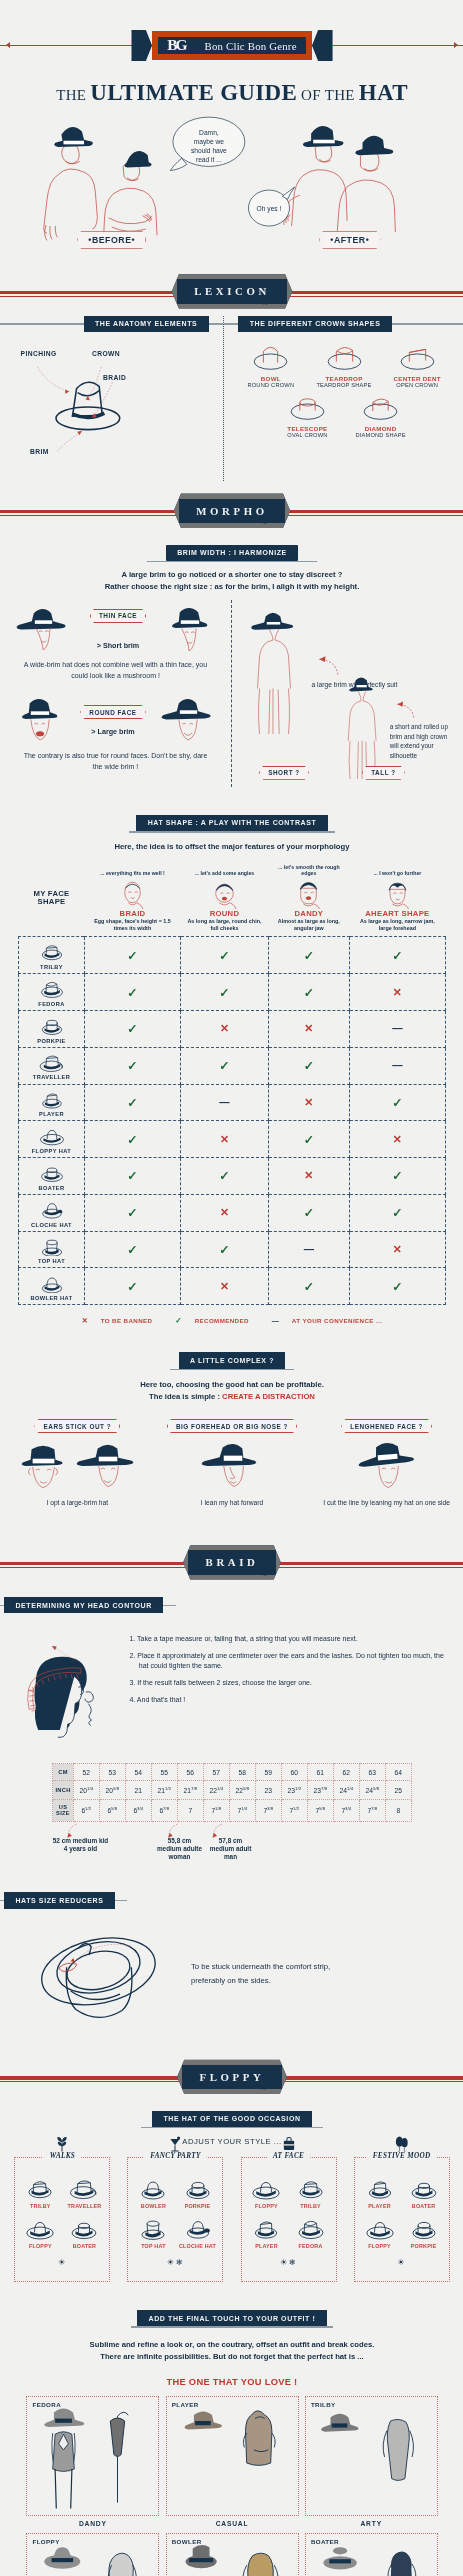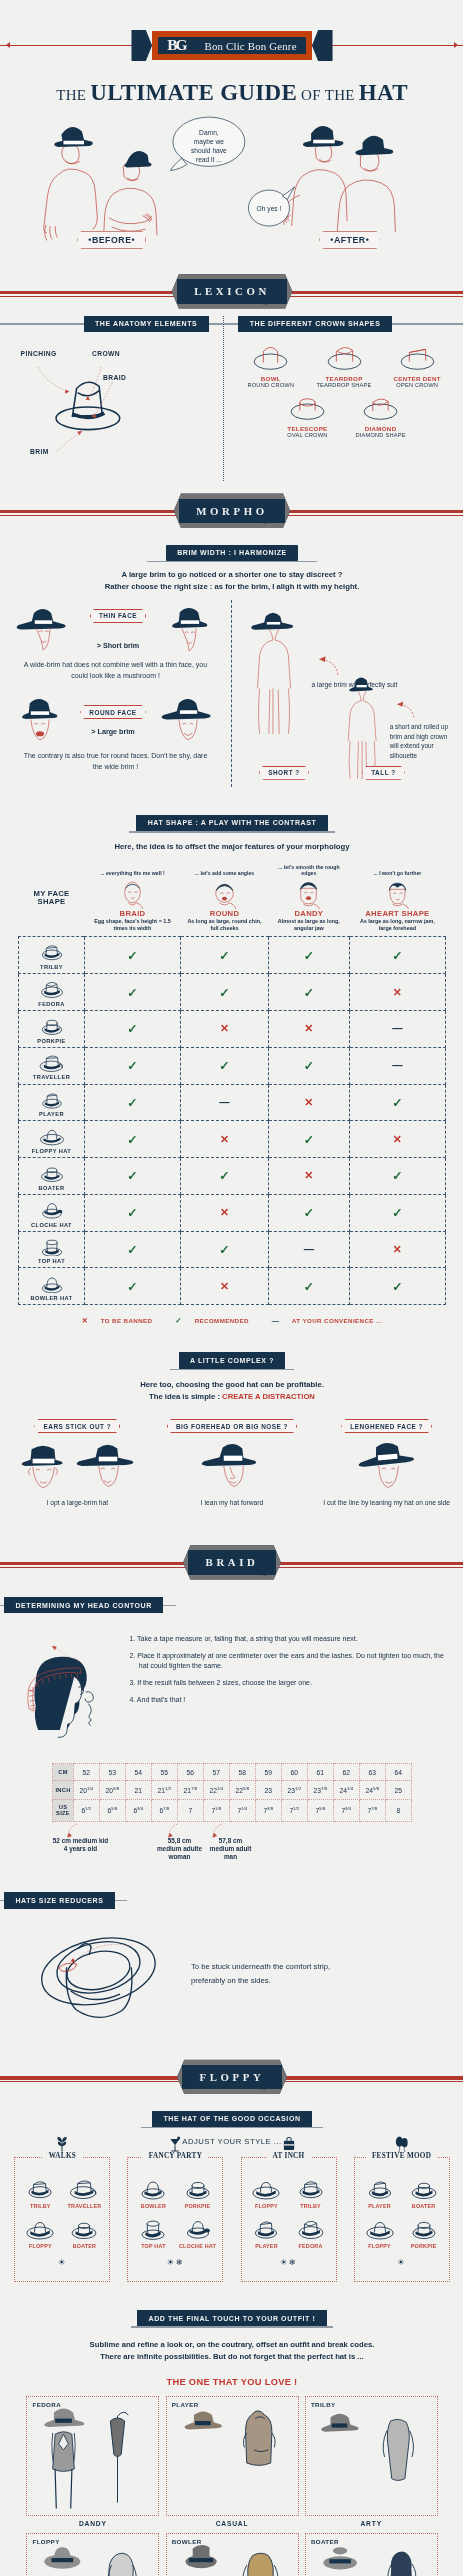--- a/index.html
+++ b/index.html
@@ -135,21 +135,21 @@
   .sizetable sup{ font-size:4.4px; }
   .annot{ font-weight:700; font-size:6.4px; line-height:1.25; text-align:center; }
 
   
   .occ-row{ display:flex; justify-content:space-between; padding:0 14.4px; margin-top:11.3px; }
   .occ-card{ width:96px; position:relative; }
   .occ-box{ border:0.5px dotted #c8736a; padding:17.5px 3.1px 14.4px; text-align:center; }
   .occ-title{
     position:absolute; top:-5.2px; left:50%; transform:translateX(-50%);
     background:#f1f1f0; padding:0 6.2px; font-family:"Liberation Serif",serif;
-    font-weight:700; font-size:7.2px; letter-spacing:0.3px; white-space:nowrap;
+    font-weight:700; font-size:7.2px; letter-spacing:0.3px; white-space:nowrap;font-style:italic;
   }
   .occ-icon{ position:absolute; top:-20.6px; left:50%; transform:translateX(-50%); color:#16314a; }
   .occ-hats{ display:flex; flex-wrap:wrap; justify-content:center; gap:5.2px 2.1px; }
   .occ-hat{ width:42px; text-align:center; }
   .occ-hat-name{ color:#c0453b; font-weight:700; font-size:5.4px; letter-spacing:0.2px; margin-top:1px;}
   .occ-season{ text-align:center; margin-top:8.2px; color:#16314a; font-size:8.2px; letter-spacing:1.5px;}
 
   
   .outfit-grid{ display:flex; flex-wrap:wrap; justify-content:center; gap:6.2px; padding:9.3px 17.5px 5.2px; }
   .outfit-card{ width:133px; position:relative; }
@@ -965,21 +965,21 @@
           </div>
           <div class="occ-season">☀❄</div>
         </div>
       </div>
       <div class="occ-card">
         <div class="occ-icon"><svg width="13.4" height="15.5" viewBox="0 0 26 30">
             <rect x="3" y="9" width="20" height="18" rx="2" fill="#16314a"></rect>
             <path d="M9 9 L9 5 q0 -2 4 -2 q4 0 4 2 L17 9" stroke="#16314a" stroke-width="2" fill="none"></path>
             <rect x="3" y="16" width="20" height="2.5" fill="#f1f1f0"></rect>
           </svg></div>
-        <div class="occ-title">AT INCH</div>
+        <div class="occ-title">AT FACE</div>
         <div class="occ-box">
           <div class="occ-hats">
             <div class="occ-hat"><svg width="34" height="25" viewBox="0 0 80 58">
                 <ellipse cx="40" cy="42" rx="31" ry="14" fill="none" stroke="#16314a" stroke-width="2"></ellipse>
                 <path d="M27 41 q0 -24 13 -24 q13 0 13 24" fill="none" stroke="#16314a" stroke-width="2"></path>
                 <path d="M17 38 q23 13 46 -2 l0 7 q-23 14 -46 2z" fill="#16314a"></path>
               </svg><div class="occ-hat-name">FLOPPY</div></div>
             <div class="occ-hat"><svg width="34" height="25" viewBox="0 0 80 58">
                 <ellipse cx="40" cy="40" rx="26" ry="13" fill="none" stroke="#16314a" stroke-width="2"></ellipse>
                 <path d="M24 40 L25 22 q14 -12 28 -2 L55 40" fill="none" stroke="#16314a" stroke-width="2"></path>

